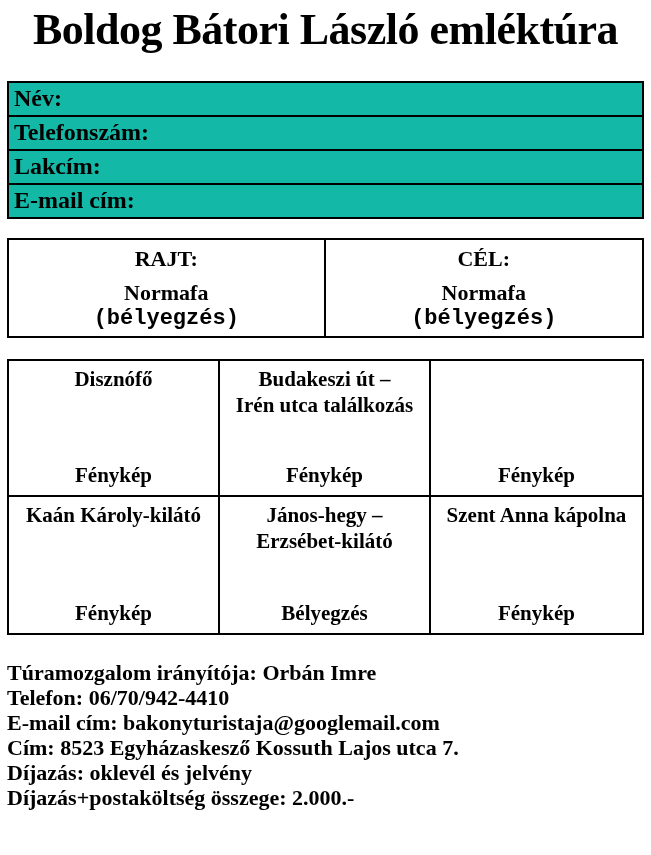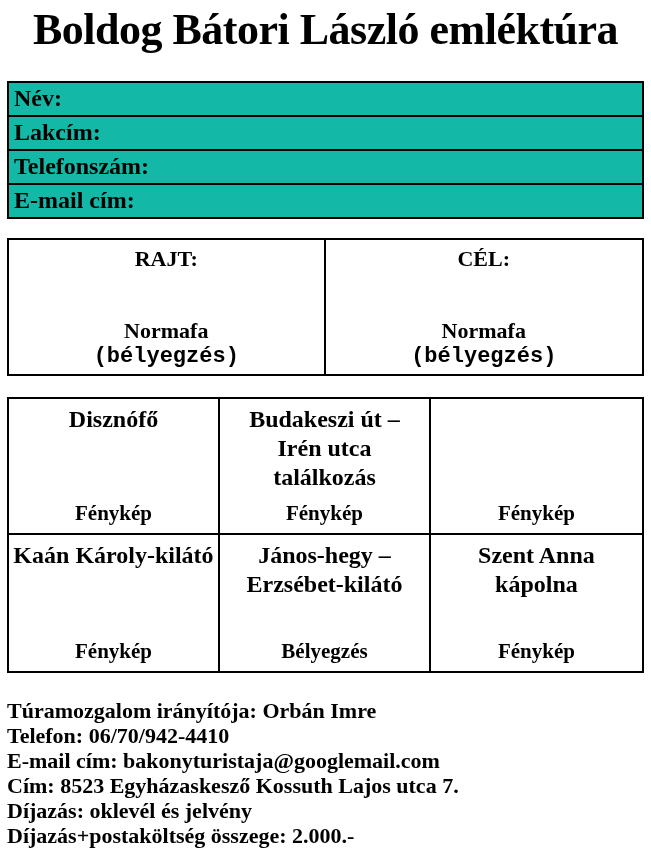--- a/index.html
+++ b/index.html
@@ -34,21 +34,21 @@
   }
   .form-row + .form-row { margin-top: -2px; }
   .form-label { font-size: 24px; padding-left: 5px; }
   .fill-area { flex: 1; height: 100%; }
 
   
   .sf-table {
     margin-top: 19px;
     border: 2px solid #000;
     display: flex;
-    height: 138px;
+    height: 100px;
   }
   .sf-cell {
     width: 50%;
     display: flex;
     flex-direction: column;
     align-items: center;
     text-align: center;
   }
   .sf-cell:first-child { border-right: 2px solid #000; }
   .sf-header { font-size: 22px; margin-top: 6px; }
@@ -62,21 +62,21 @@
   .cp-row:first-child { border-bottom: 2px solid #000; }
   .cp-cell {
     width: 33.333%;
     display: flex;
     flex-direction: column;
     align-items: center;
     text-align: center;
   }
   .cp-cell:nth-child(1), .cp-cell:nth-child(2) { border-right: 2px solid #000; }
   .cp-name {
-    font-size: 24px;
+    font-size: 21px;
     line-height: 1.22;
     margin-top: 6px;
     white-space: pre-line;
     padding: 0 4px;
   }
   .cp-spacer { flex: 1; }
   .cp-proof { font-size: 21px; margin-bottom: 7px; }
 
   
   .footer { margin-top: 25px; }
@@ -88,25 +88,25 @@
 <div class="page">
 
   <h1 class="doc-title">Boldog Bátori László emléktúra</h1>
 
   <div class="form-table">
     <div class="form-row">
       <span class="form-label">Név:</span>
       <span class="fill-area"></span>
     </div>
     <div class="form-row">
-      <span class="form-label">Lakcím:</span>
+      <span class="form-label">Telefonszám:</span>
       <span class="fill-area"></span>
     </div>
     <div class="form-row">
-      <span class="form-label">Telefonszám:</span>
+      <span class="form-label">Lakcím:</span>
       <span class="fill-area"></span>
     </div>
     <div class="form-row">
       <span class="form-label">E-mail cím:</span>
       <span class="fill-area"></span>
     </div>
   </div>
 
   <div class="sf-table">
     <div class="sf-cell">

